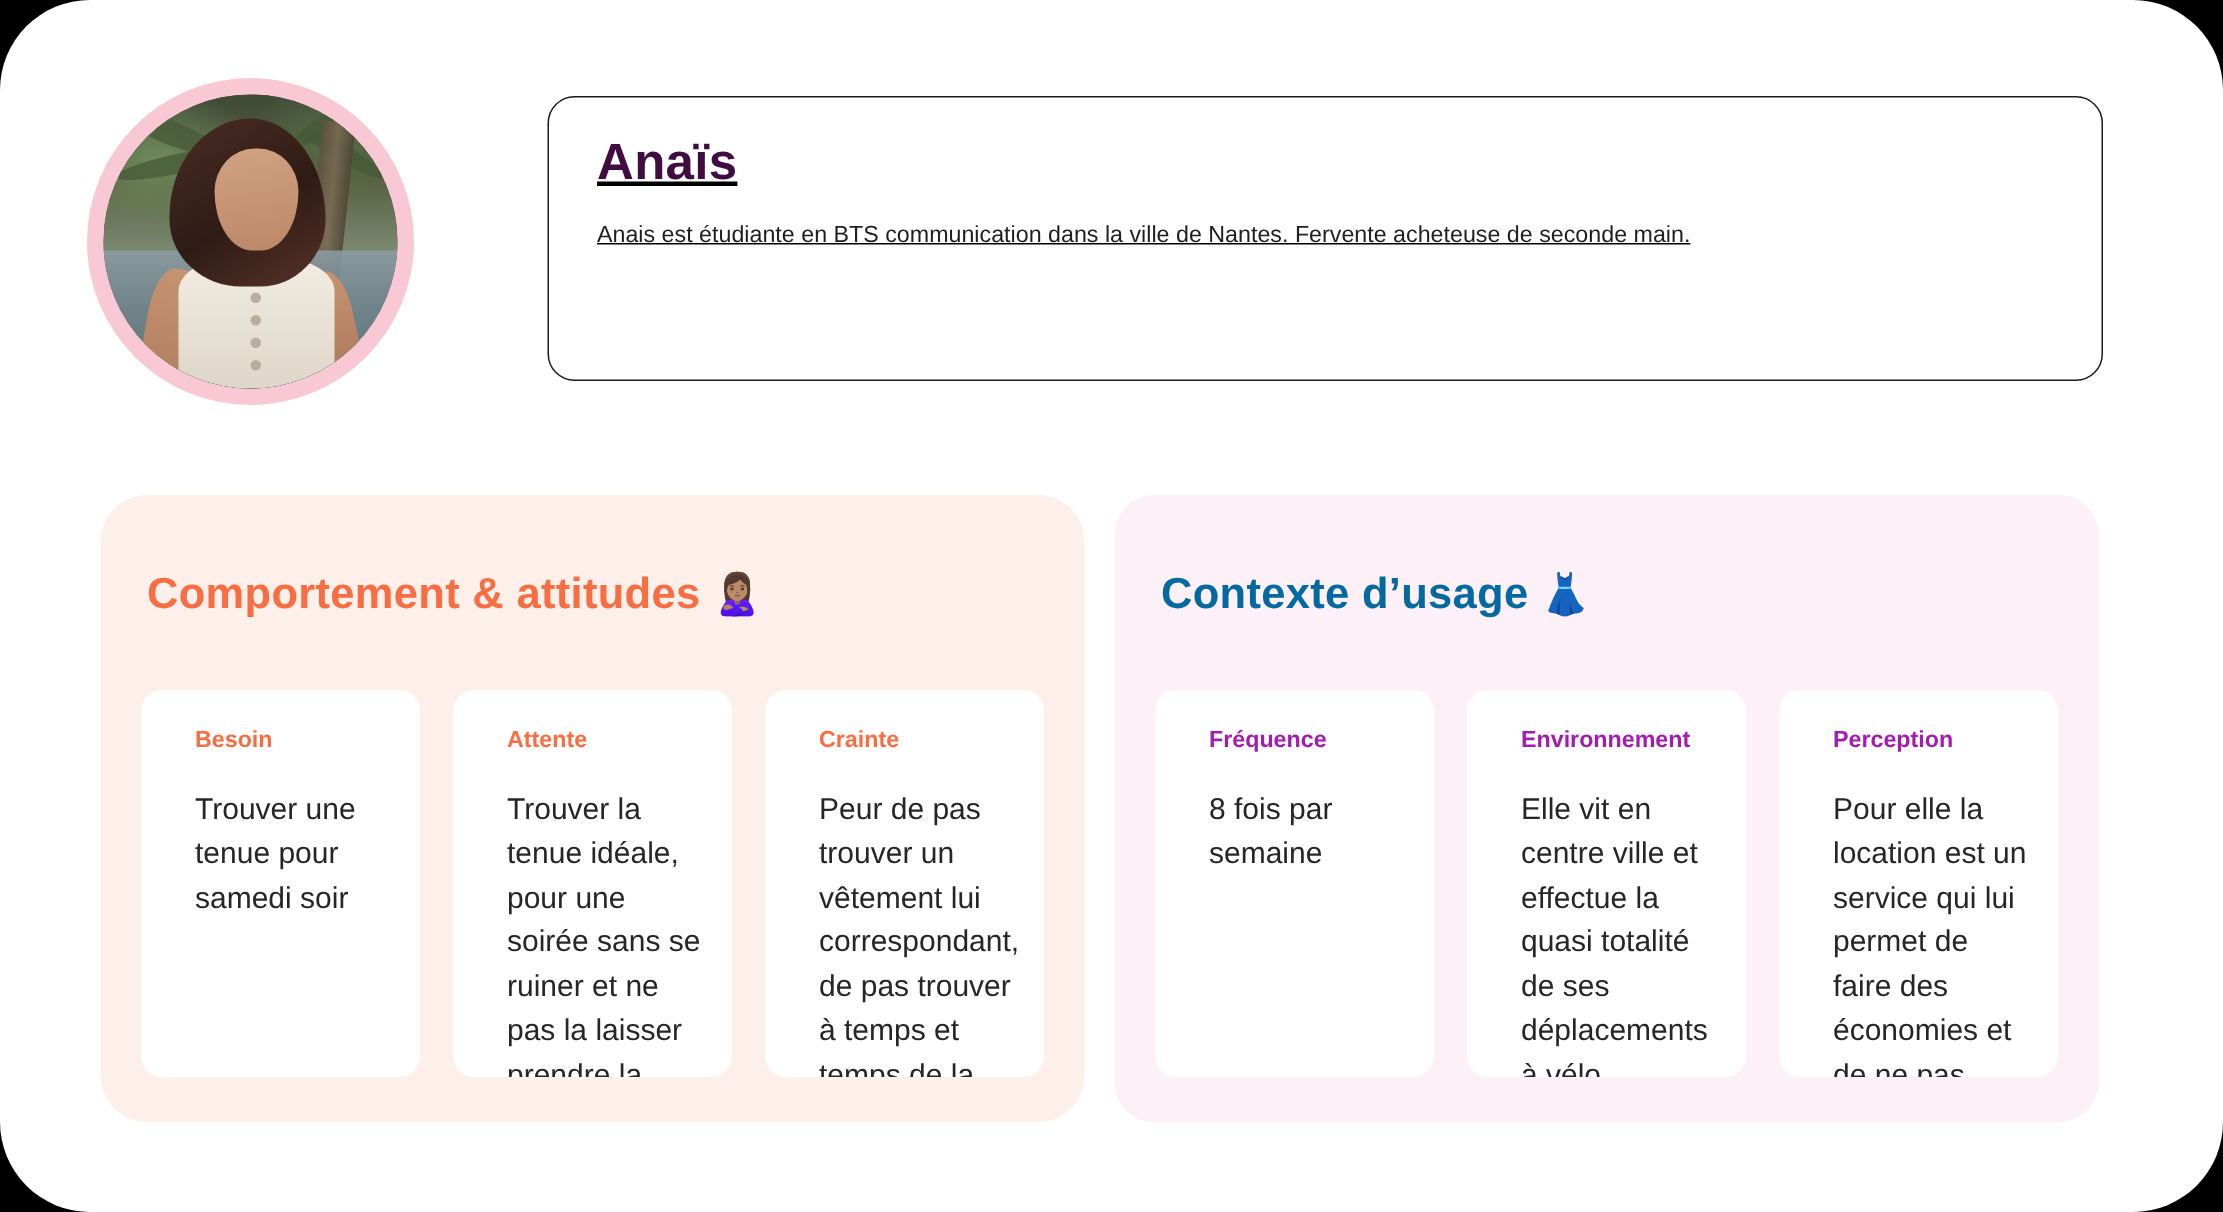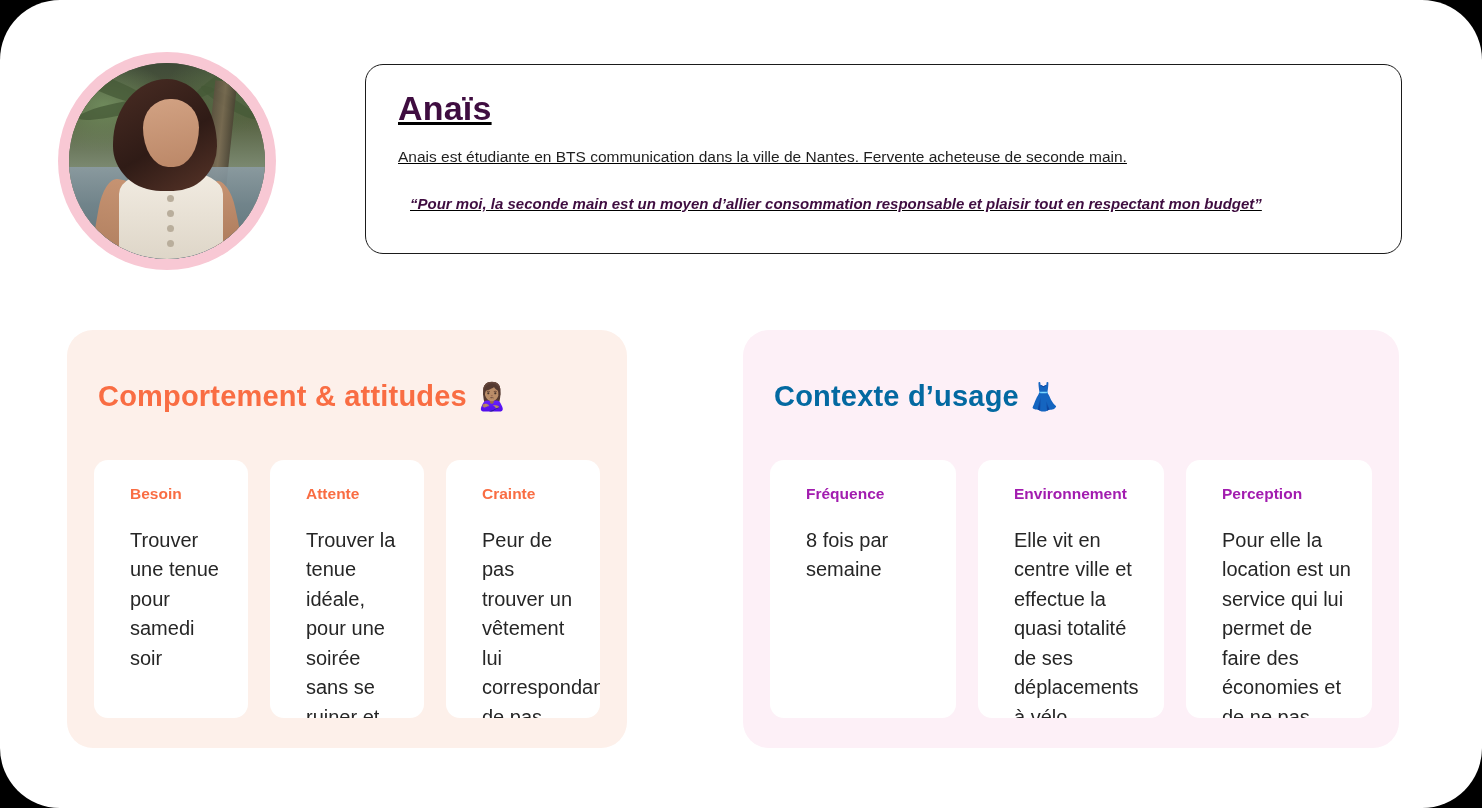--- a/index.html
+++ b/index.html
@@ -202,22 +202,23 @@
   .panel {
     position: absolute;
     top: 0;
     height: 418px;
     border-radius: 26px;
     box-sizing: border-box;
     padding: 0;
   }
   .panel-behaviour {
     left: 67px;
-    width: 560px;
+    width: 656px;
     background: #fdf0ea;
+    border-radius: 31px;
   }
   .panel-context {
     left: 743px;
     width: 656px;
     background: #fdf0f7;
   }
 
   .panel-title {
     margin: 0;
     position: absolute;
@@ -299,21 +300,20 @@
             <i></i>
           </div>
         <div class="ph-hair"></div>
         <div class="ph-face"></div>
       </div>
     </div>
 
     <div class="intro-card">
       <h1 class="intro-name">Anaïs</h1>
       <p class="intro-desc">Anais est étudiante en BTS communication dans la ville de Nantes. Fervente acheteuse de seconde main.</p>
-      <p class="intro-quote">“Pour moi, la seconde main est un moyen d’allier consommation responsable et plaisir tout en respectant mon budget”</p>
     </div>
 
   </div>
 
   <div class="panels">
 
     <section class="panel panel-behaviour">
       <h2 class="panel-title">
         <span>Comportement &amp; attitudes</span>
         <span class="title-emoji">🙎🏽‍♀️</span>

